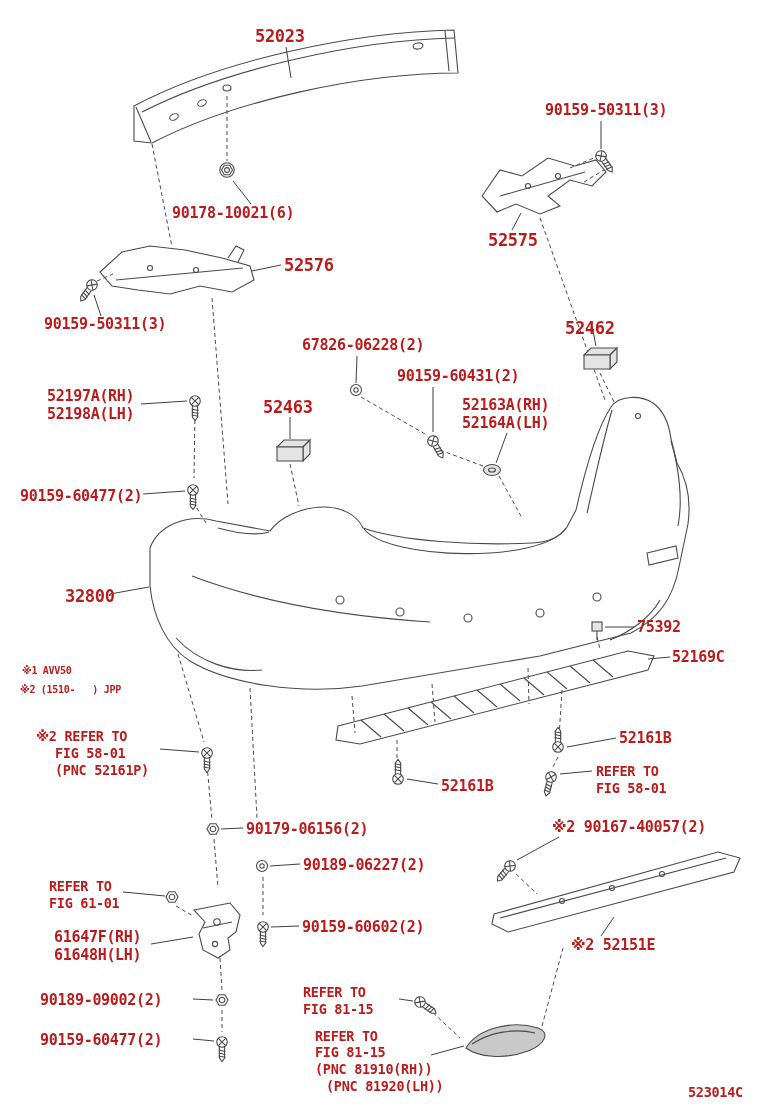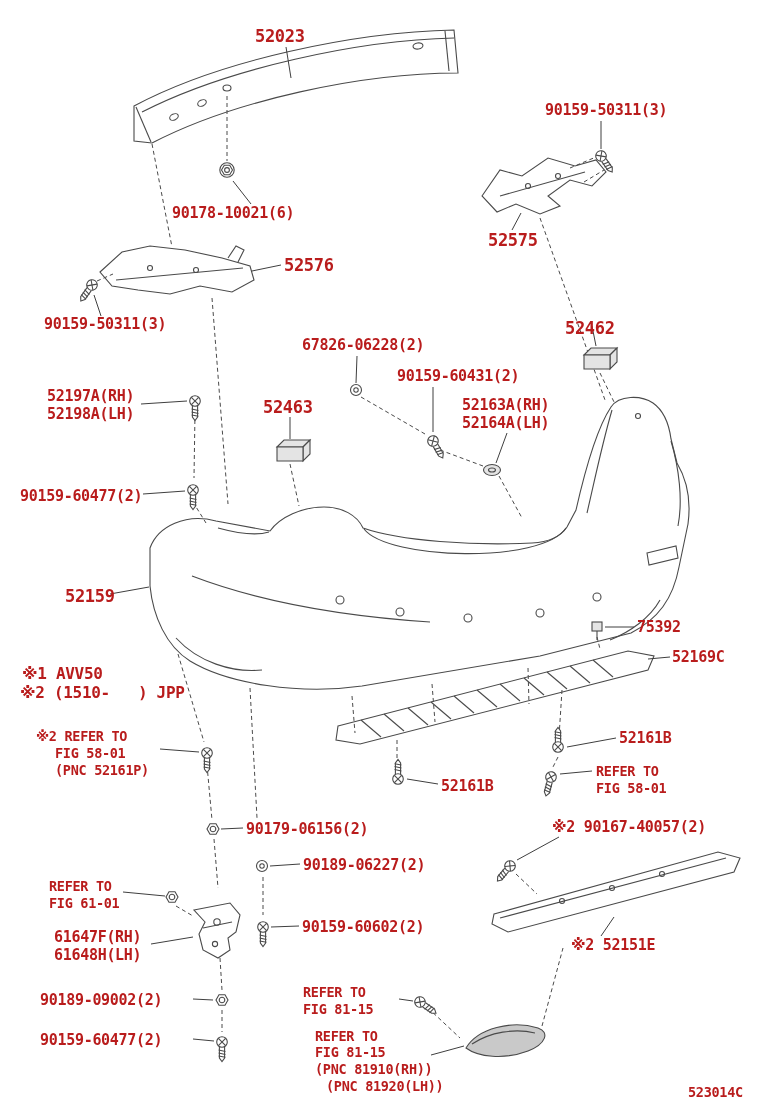--- a/index.html
+++ b/index.html
@@ -4,21 +4,21 @@
 <style>
   html,body{margin:0;padding:0;background:#ffffff;}
   #canvas{position:relative;width:760px;height:1112px;background:#ffffff;overflow:hidden;
           font-family:"DejaVu Sans Mono","DejaVu Sans",monospace;}
   svg{position:absolute;left:0;top:0;}
   .lbl{position:absolute;font-family:"DejaVu Sans Mono","DejaVu Sans",monospace;
        font-weight:bold;color:#b91c1c;white-space:pre;letter-spacing:-0.3px;line-height:1.05;}
   .sz-big{font-size:17px;}
   .sz-std{font-size:15px;}
   .sz-ref{font-size:13.5px;}
-  .sz-note{font-size:16px;}
+  .sz-note{font-size:10px;}
   .ln{stroke:#4a4a4a;stroke-width:1.1;fill:none;}
   .lnf{stroke:#4a4a4a;stroke-width:1.1;fill:#ffffff;}
   .fillg{stroke:#4a4a4a;stroke-width:1.1;fill:#e4e4e4;}
   .filld{stroke:#4a4a4a;stroke-width:1.1;fill:#c9c9c9;}
   .dash{stroke:#4a4a4a;stroke-width:1;fill:none;stroke-dasharray:4 3;}
   .lead{stroke:#3f3f3f;stroke-width:1;fill:none;}
 </style>
 </head>
 <body>
 
@@ -244,21 +244,21 @@
   <div class="lbl sz-std" style="left:44px;top:317px">90159-50311(3)</div>
   <div class="lbl sz-big" style="left:565px;top:320px">52462</div>
   <div class="lbl sz-std" style="left:302px;top:338px">67826-06228(2)</div>
   <div class="lbl sz-std" style="left:397px;top:369px">90159-60431(2)</div>
   <div class="lbl sz-std" style="left:47px;top:389px">52197A(RH)</div>
   <div class="lbl sz-std" style="left:47px;top:407px">52198A(LH)</div>
   <div class="lbl sz-big" style="left:263px;top:399px">52463</div>
   <div class="lbl sz-std" style="left:462px;top:398px">52163A(RH)</div>
   <div class="lbl sz-std" style="left:462px;top:416px">52164A(LH)</div>
   <div class="lbl sz-std" style="left:20px;top:489px">90159-60477(2)</div>
-  <div class="lbl sz-big" style="left:65px;top:588px">52159</div>
+  <div class="lbl sz-big" style="left:65px;top:588px">32800</div>
   <div class="lbl sz-std" style="left:637px;top:620px">75392</div>
   <div class="lbl sz-std" style="left:672px;top:650px">52169C</div>
   <div class="lbl sz-note" style="left:22px;top:666px">※1 AVV50</div>
   <div class="lbl sz-note" style="left:20px;top:685px">※2 (1510-   ) JPP</div>
   <div class="lbl sz-ref" style="left:36px;top:729px">※2 REFER TO</div>
   <div class="lbl sz-ref" style="left:55px;top:746px">FIG 58-01</div>
   <div class="lbl sz-ref" style="left:55px;top:763px">(PNC 52161P)</div>
   <div class="lbl sz-std" style="left:619px;top:731px">52161B</div>
   <div class="lbl sz-ref" style="left:596px;top:764px">REFER TO</div>
   <div class="lbl sz-ref" style="left:596px;top:781px">FIG 58-01</div>

